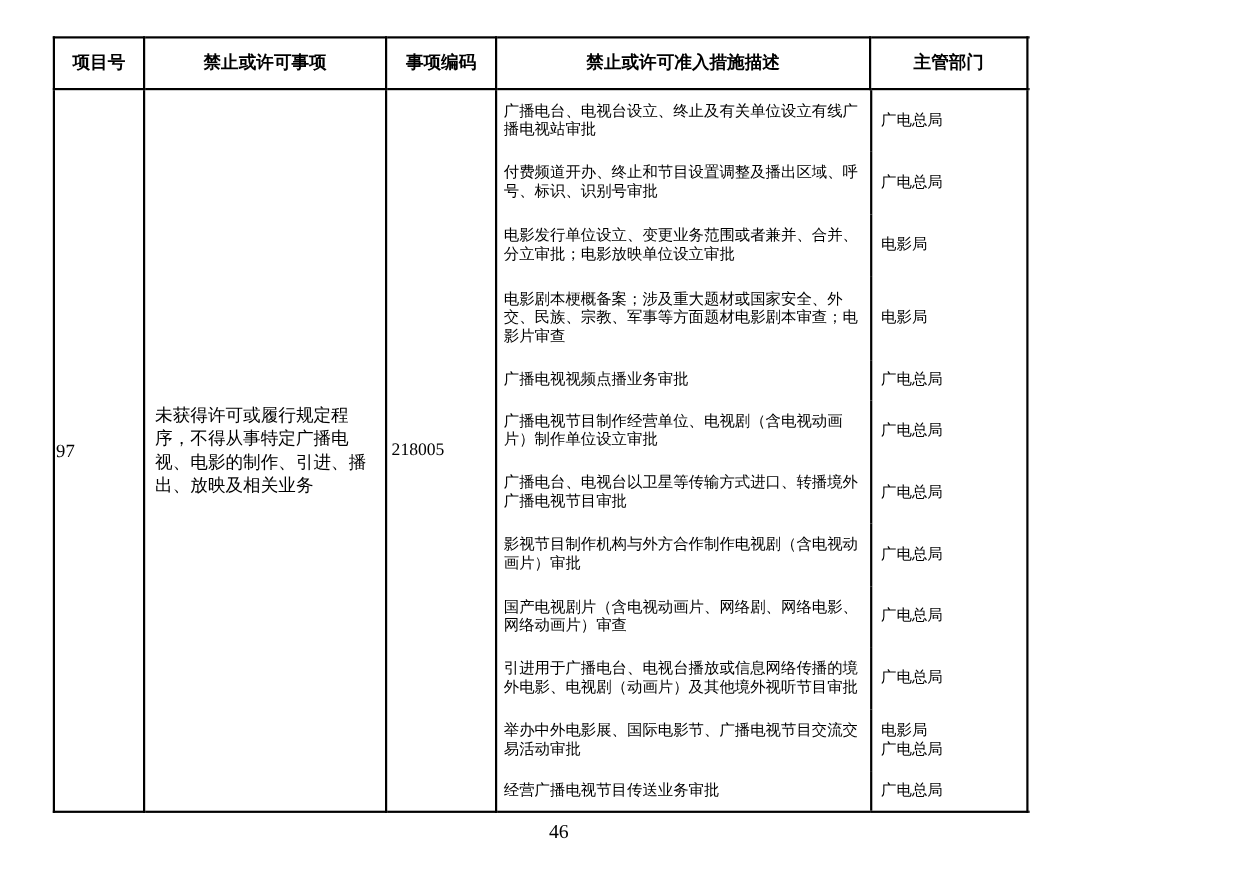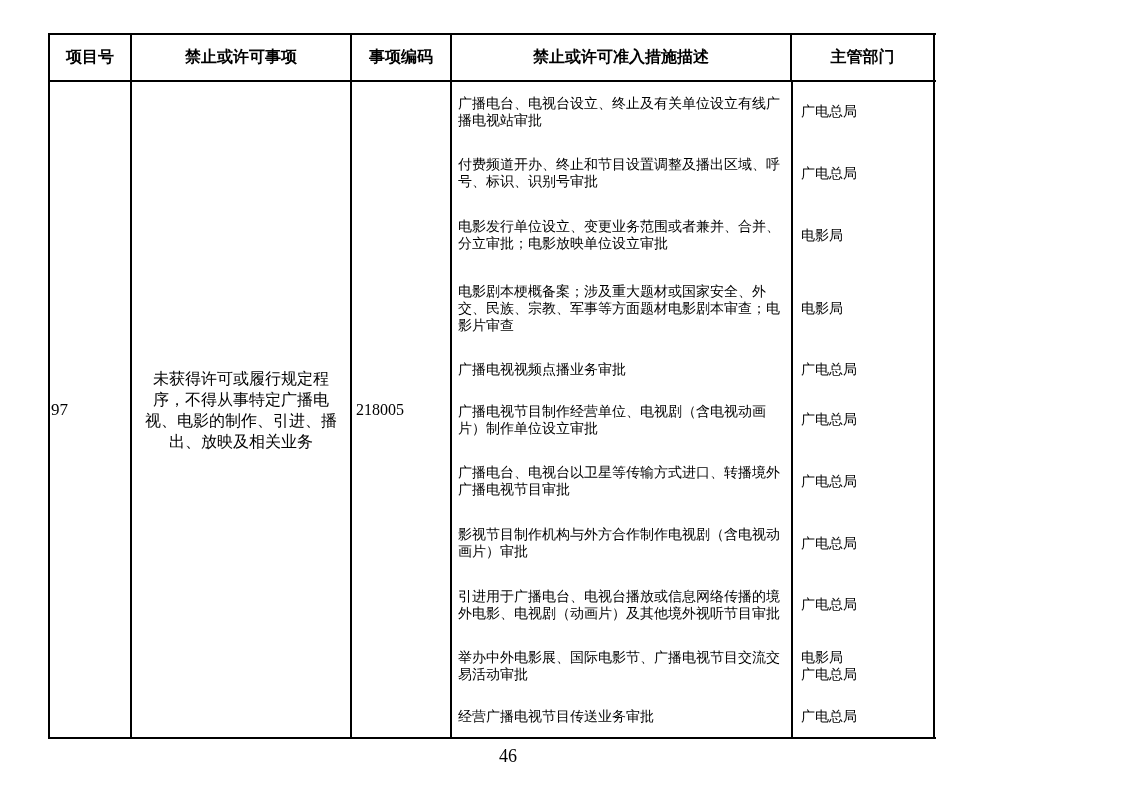--- a/index.html
+++ b/index.html
@@ -38,36 +38,35 @@
     text-align: center;
     vertical-align: middle;
     padding: 2px 4px;
   }
   td.cell-item-no {
     text-align: left;
     vertical-align: middle;
     font-size: 17px;
   }
   td.cell-matter {
-    text-align: center;
+    text-align: left;
     vertical-align: middle;
     font-size: 16px;
     line-height: 21px;
     padding: 4px 9px;
   }
   td.cell-code {
     text-align: left;
     vertical-align: middle;
     font-size: 16px;
     padding: 4px 4px;
   }
   td.cell-measures {
     padding: 0;
     vertical-align: top;
-    font-family: Liberation Mono, monospace;
   }
   td.cell-local {
     vertical-align: middle;
   }
   table.sub-table {
     width: 100%;
     height: 655px;
     border-collapse: collapse;
     table-layout: fixed;
   }
@@ -161,20 +160,24 @@
                 </tr>
                 <tr>
                   <td class="m-desc">广播电台、电视台以卫星等传输方式进口、转播境外广播电视节目审批</td>
                   <td class="m-dept">广电总局</td>
                 </tr>
                 <tr>
                   <td class="m-desc">影视节目制作机构与外方合作制作电视剧（含电视动画片）审批</td>
                   <td class="m-dept">广电总局</td>
                 </tr>
                 <tr>
+                  <td class="m-desc">国产电视剧片（含电视动画片、网络剧、网络电影、网络动画片）审查</td>
+                  <td class="m-dept">广电总局</td>
+                </tr>
+                <tr>
                   <td class="m-desc">引进用于广播电台、电视台播放或信息网络传播的境外电影、电视剧（动画片）及其他境外视听节目审批</td>
                   <td class="m-dept">广电总局</td>
                 </tr>
                 <tr>
                   <td class="m-desc">举办中外电影展、国际电影节、广播电视节目交流交易活动审批</td>
                   <td class="m-dept">电影局
 广电总局</td>
                 </tr>
                 <tr>
                   <td class="m-desc">经营广播电视节目传送业务审批</td>

